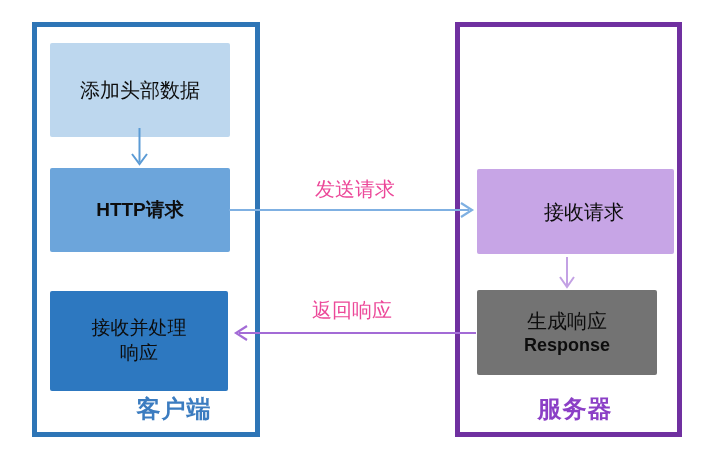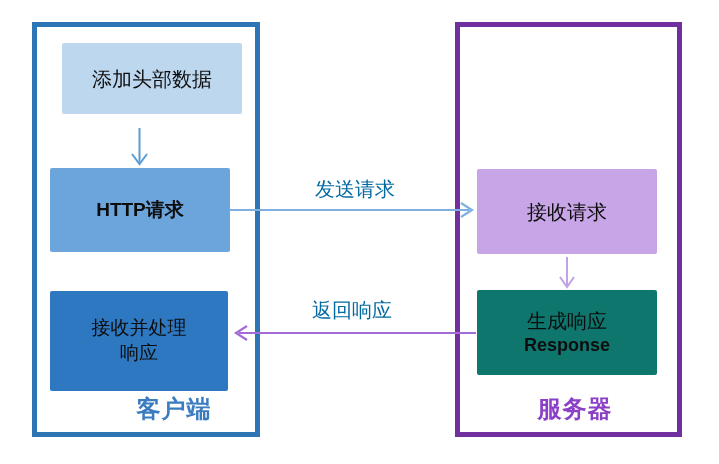--- a/index.html
+++ b/index.html
@@ -26,58 +26,58 @@
   .box {
     position:absolute;
     display:flex; flex-direction:column;
     align-items:center; justify-content:center;
     text-align:center;
     color:#0d0d0d;
     border-radius:2px;
     line-height:1.3;
   }
   .box-add-header {
-    left:62px; top:43px; width:180px; height:71px;
+    left:50px; top:43px; width:180px; height:94px;
     background:#BDD7EE; font-size:20px;
   }
   .box-http-request {
     left:50px; top:168px; width:180px; height:84px;
     background:#6CA5DB; font-weight:bold;
   }
   .box-http-request .l1 { font-size:19px; }
   .box-http-request .l2 { font-size:18px; }
   .box-receive-process {
     left:50px; top:291px; width:178px; height:100px;
     background:#2D78C0; font-size:19px;
   }
   .box-receive-request {
     left:477px; top:169px; width:180px; height:85px;
-    background:#C7A5E6; font-size:20px;
+    background:#C7A5E6; font-size:20px;padding-left:17px;
   }
   .box-generate-response {
     left:477px; top:290px; width:180px; height:85px;
-    background:#0f766e;
+    background:#737373;
   }
   .box-generate-response .l1 { font-size:20px; }
   .box-generate-response .l2 { font-size:18px; font-weight:bold; }
   .zone-label {
     position:absolute;
     text-align:center;
     font-size:24px;
     font-weight:bold;
     letter-spacing:1px;
     margin-left:28px;
   }
   .zone-label-client { left:32px; top:393px; width:228px; color:#3B7CC0; }
   .zone-label-server { left:455px; top:393px; width:184px; color:#8B3FC6; }
   .arrow-label {
     position:absolute;
     text-align:center;
     font-size:20px;
-    color:#0369a1;
+    color:#ec4899;
     z-index:6;
   }
   .arrow-label-send   { left:285px; top:176px; width:140px; }
   .arrow-label-return { left:282px; top:297px; width:140px;font-family:Liberation Mono, monospace; }
   svg.arrow-layer {
     position:absolute; left:0; top:0;
     width:719px; height:464px;
     z-index:5;
     pointer-events:none;
   }

